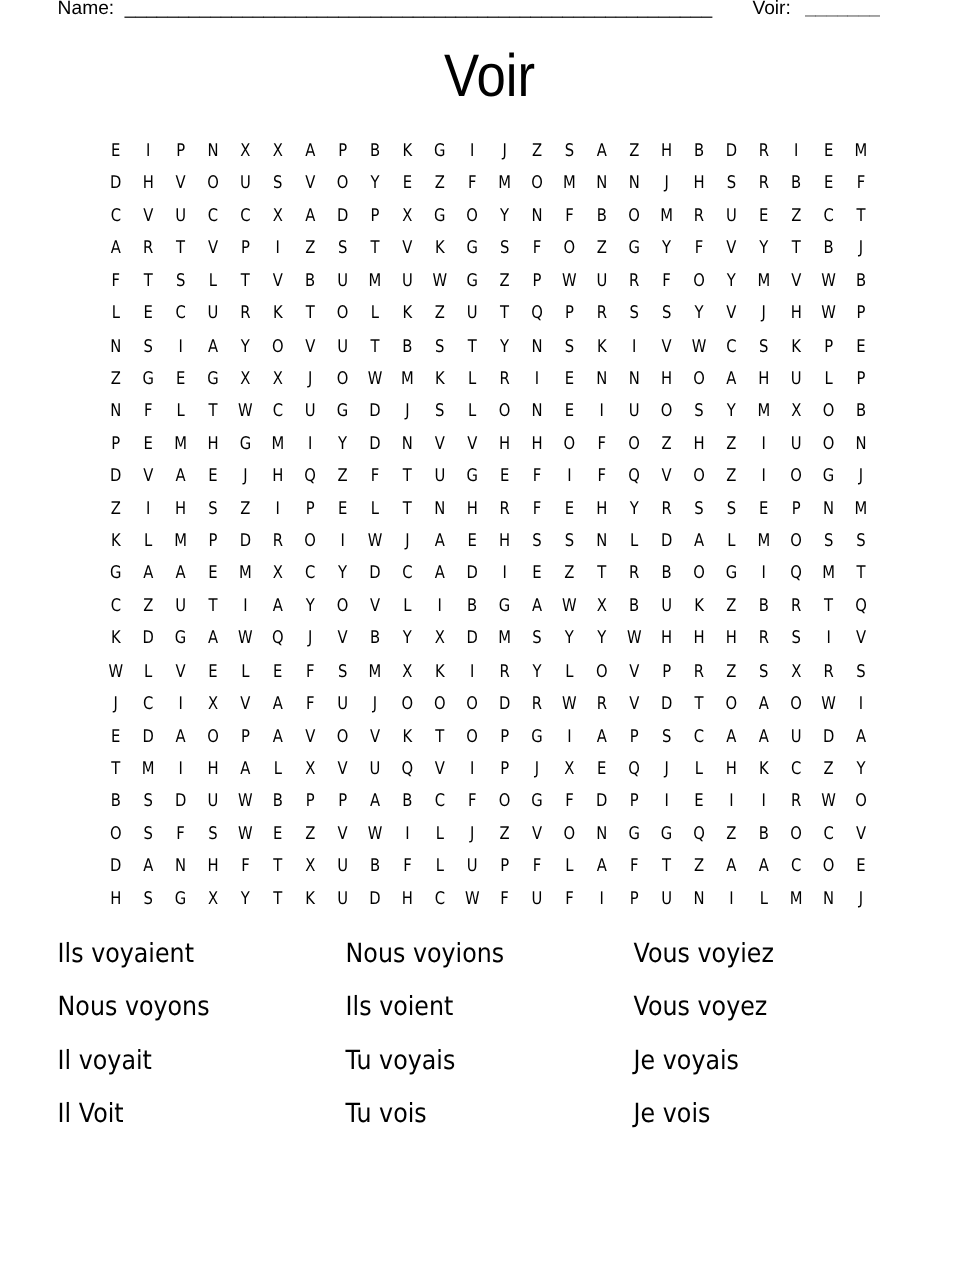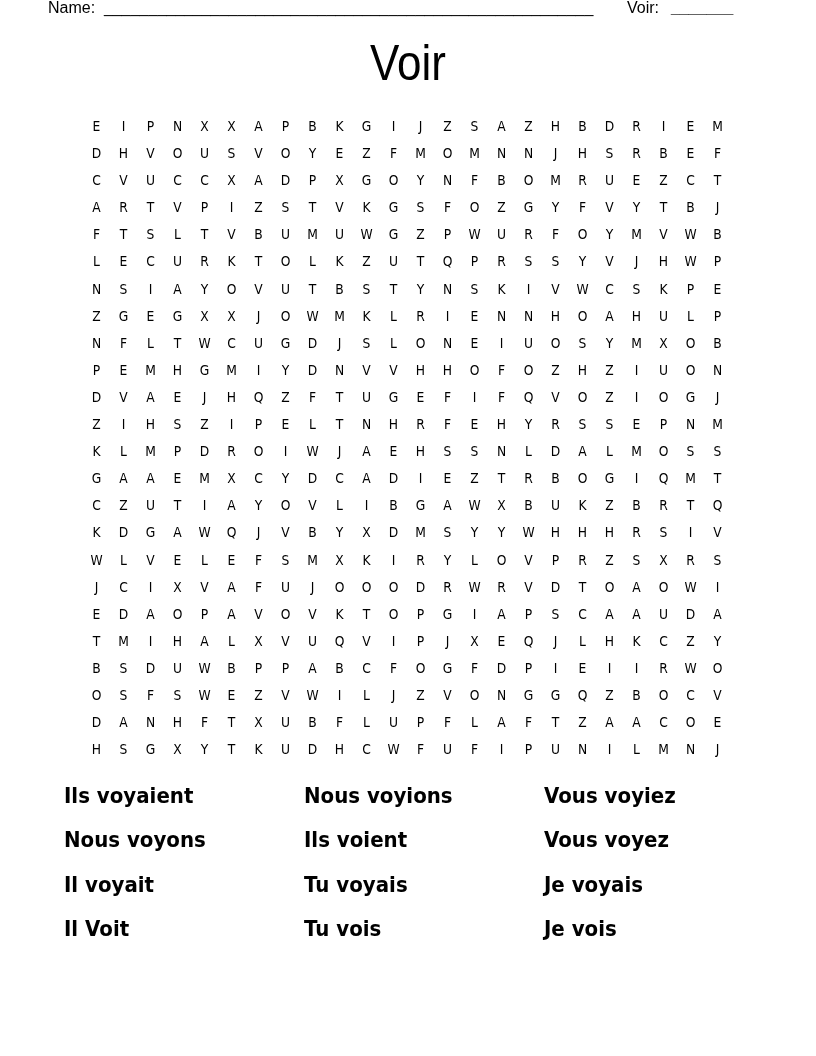--- a/index.html
+++ b/index.html
@@ -26,22 +26,22 @@
       display: grid;
       grid-template-columns: repeat(24, 27px);
       grid-auto-rows: 27.1px;
     }
     .cell {
       text-align: center; font-size: 14.5px; line-height: 27px;
       font-family: "DejaVu Sans", sans-serif;
       transform: scaleX(0.85);
     }
     .words {
-      position: absolute; left: 64px; top: 778px; width: 720px;
-      display: grid; grid-template-columns: 240px 240px 240px; grid-auto-rows: 44.3px; font-weight: bold;
+      position: absolute; left: 48px; top: 778px; width: 720px;
+      display: grid; grid-template-columns: 240px 240px 240px; grid-auto-rows: 44.3px;
     }
     .word {
       font-family: "DejaVu Sans", sans-serif; font-size: 22px; line-height: 36px;
       transform: scaleX(0.9); transform-origin: left center; white-space: nowrap;
     }
   </style>
 </head>
 <body>
 
 <div class="header-line">

